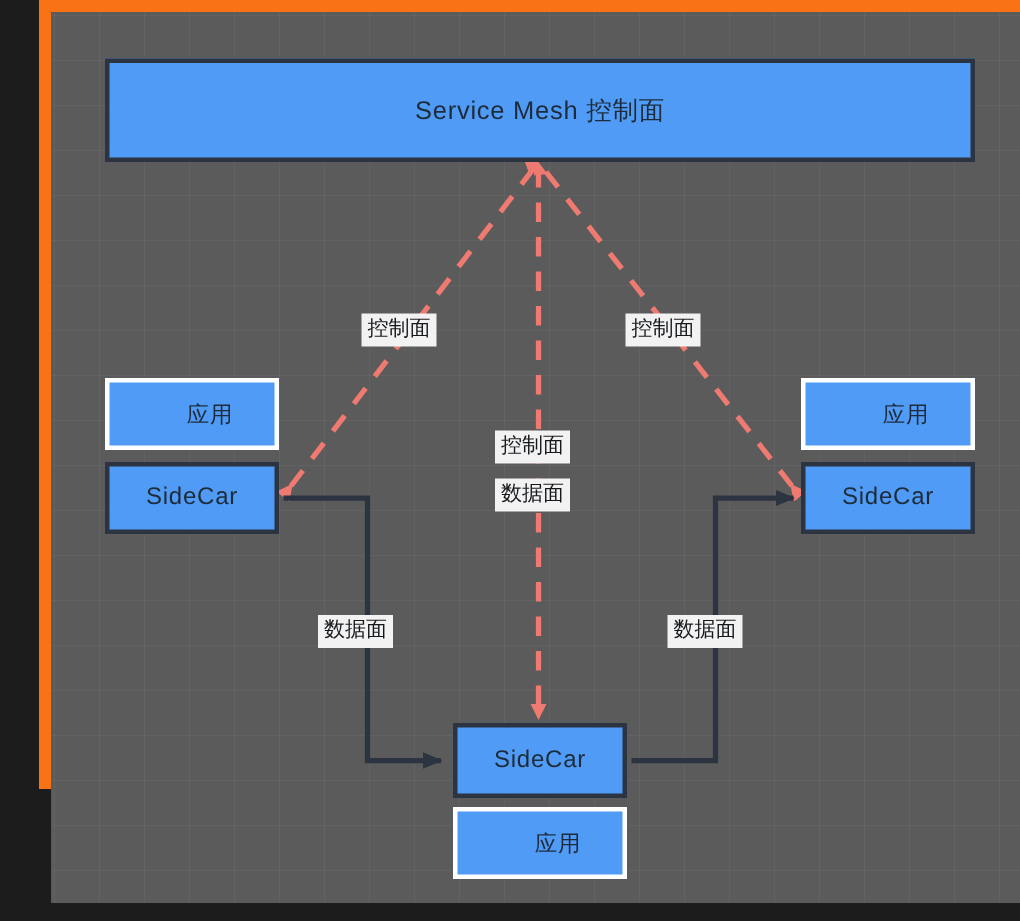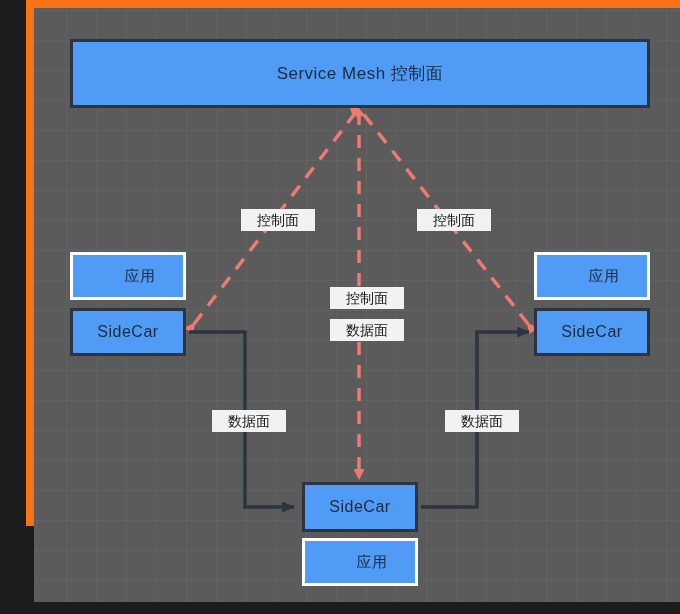--- a/index.html
+++ b/index.html
@@ -117,23 +117,24 @@
     font-size: 15px;
   }
 
   
   .edge-label {
     position: absolute;
     background: #f2f2f2;
     color: #15181c;
     font-size: 14px;
     line-height: 18px;
-    padding: 2px 16px;
+    padding: 2px 4px;
     white-space: nowrap;
     box-sizing: border-box;
+    font-family: Liberation Serif, serif;
   }
   #label-cp-left   { left: 207px; top: 201px; }
   #label-cp-right  { left: 383px; top: 201px; }
   #label-cp-center { left: 296px; top: 279px; }
   #label-dp-center { left: 296px; top: 311px; }
   #label-dp-left   { left: 178px; top: 402px; }
   #label-dp-right  { left: 411px; top: 402px; }
 </style>
 </head>
 <body>

